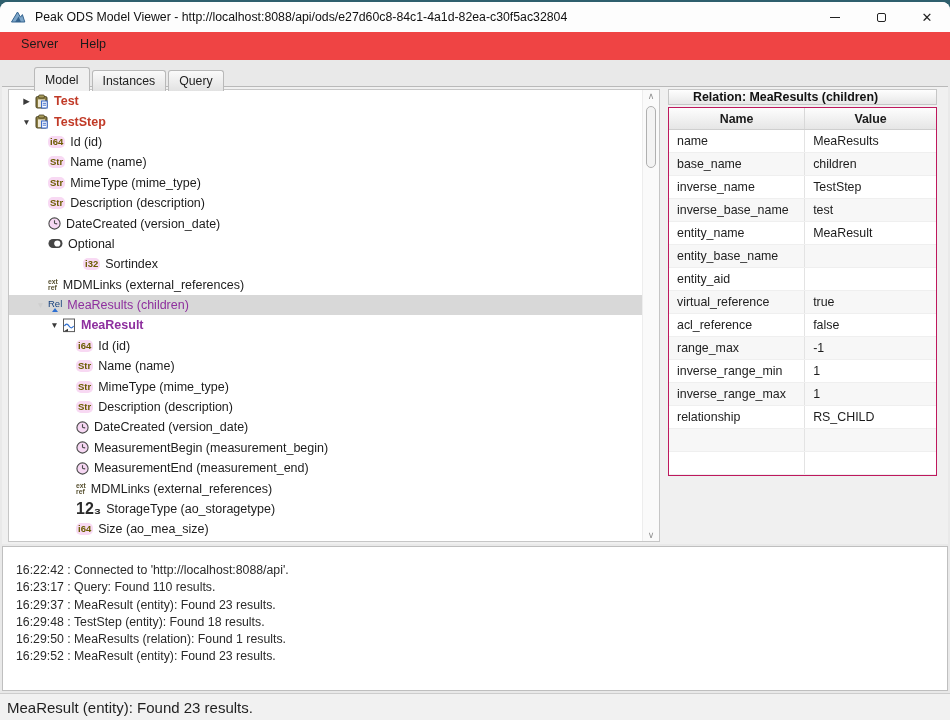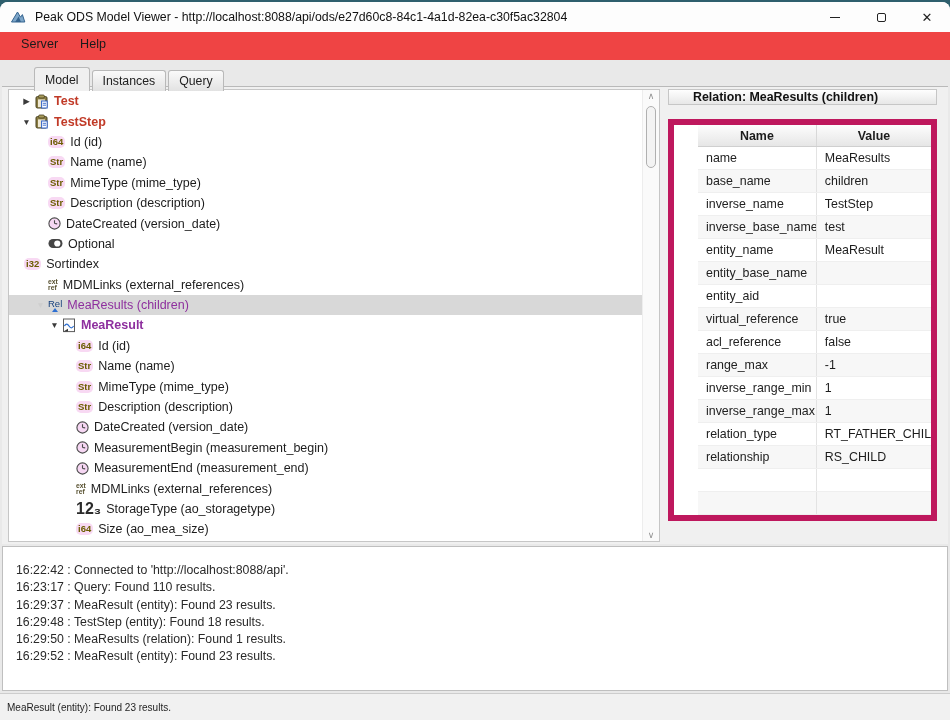--- a/index.html
+++ b/index.html
@@ -52,35 +52,35 @@
 
   
   .vscroll{position:absolute; top:0; right:0; bottom:0; width:17px; background:#fafafa; border-left:1px solid #ededed;}
   .vscroll .chev{position:absolute; left:0; width:16px; text-align:center; font-size:9px; color:#8f8f8f;}
   .chev.up{top:1px;} .chev.down{bottom:1px;}
   .vthumb{position:absolute; left:3px; top:16px; width:10px; height:62px; border:1px solid #b0b0b0; border-radius:6px; background:#f3f3f3;}
 
   
   .details{position:absolute; left:666px; top:2px; width:269px;}
   .details-header{border:1px solid #c6c6c6; background:linear-gradient(#fefefe,#e7e7e7); font-weight:bold; font-size:12.4px; height:16px; display:flex; align-items:center; padding-left:24px; color:#111;}
-  .dtable{margin-top:14px; border:6px solid #be185d; background:#fff;padding-left:24px;}
+  .dtable{margin-top:2px; border:1px solid #be185d; background:#fff;}
   .dhead{display:flex; height:22px; background:linear-gradient(#fdfdfd,#e6e6e6); border-bottom:1px solid #cfcfcf; font-weight:bold; font-size:12.4px;}
   .dhead .c1,.dhead .c2{display:flex; align-items:center; justify-content:center;}
   .c1{width:51%; border-right:1px solid #d8d8d8;}
   .c2{width:49%;}
   .drow{display:flex; height:23px; font-size:12.4px; border-bottom:1px solid #efefef;}
   .drow:nth-child(even){background:#f7f7f7;}
   .drow .c1,.drow .c2{display:flex; align-items:center; padding-left:8px; overflow:hidden; white-space:nowrap;}
   .drow .c1{border-right:1px solid #e3e3e3; color:#222;}
 
   
   .log-panel{position:absolute; left:2px; right:2px; top:544px; height:145px; background:#fff; border:1px solid #bfbfbf; overflow:hidden;}
   .log-lines{padding:15px 0 0 13px;}
   .log-line{font-size:12.3px; line-height:17.3px; color:#2a2a2a; white-space:nowrap;}
-  .statusbar{position:absolute; left:0; right:0; bottom:0; height:27px; background:#f1f1f1; border-top:1px solid #cdcdcd; display:flex; align-items:center; padding-left:7px; font-size:10px; color:#1f1f1f;margin-top:36px;}
+  .statusbar{position:absolute; left:0; right:0; bottom:0; height:27px; background:#f1f1f1; border-top:1px solid #cdcdcd; display:flex; align-items:center; padding-left:7px; font-size:15px; color:#1f1f1f;margin-top:36px;}
 </style>
 </head>
 <body style="background: rgb(46, 95, 109);">
 
 <div class="window">
 
   <div class="titlebar">
     <span class="app-icon">
       <svg width="16" height="16" viewBox="0 0 16 16">
         <path d="M1.5 13 L7.5 3 L10.5 8.2 L12.4 5.6 L14.8 13 Z" fill="#7da6c9" stroke="#35648f" stroke-width="1"></path>
@@ -187,21 +187,21 @@
           <div class="tree-row" style="padding-left: 24px;">
             <span class="arrow"></span>
             <span class="ticon">
               <svg width="15" height="11" viewBox="0 0 15 11">
                 <rect x="0.5" y="1" width="14" height="9" rx="4.5" fill="#454545"></rect>
                 <circle cx="9.3" cy="5.5" r="3.1" fill="#ffffff"></circle>
               </svg>
             </span>
             <span class="tlabel">Optional</span>
           </div>
-          <div class="tree-row" style="">
+          <div class="tree-row" style="padding-left: 24px; margin-left: 35px;">
             <span class="arrow"></span>
             <span class="ticon ">
               <span class="badge">i32</span>
             </span>
             <span class="tlabel">Sortindex</span>
           </div>
           <div class="tree-row" style="padding-left: 24px;">
             <span class="arrow"></span>
             <span class="ticon">
               <span class="xr">ext<br>ref</span>
@@ -363,24 +363,20 @@
               <div class="c1">range_max</div>
               <div class="c2">-1</div>
             </div>
             <div class="drow">
               <div class="c1">inverse_range_min</div>
               <div class="c2">1</div>
             </div>
             <div class="drow">
               <div class="c1">inverse_range_max</div>
               <div class="c2">1</div>
-            </div>
-            <div class="drow">
-              <div class="c1">relation_type</div>
-              <div class="c2">RT_FATHER_CHILD</div>
             </div>
             <div class="drow">
               <div class="c1">relationship</div>
               <div class="c2">RS_CHILD</div>
             </div>
             <div class="drow">
               <div class="c1"></div>
               <div class="c2"></div>
             </div>
             <div class="drow">

